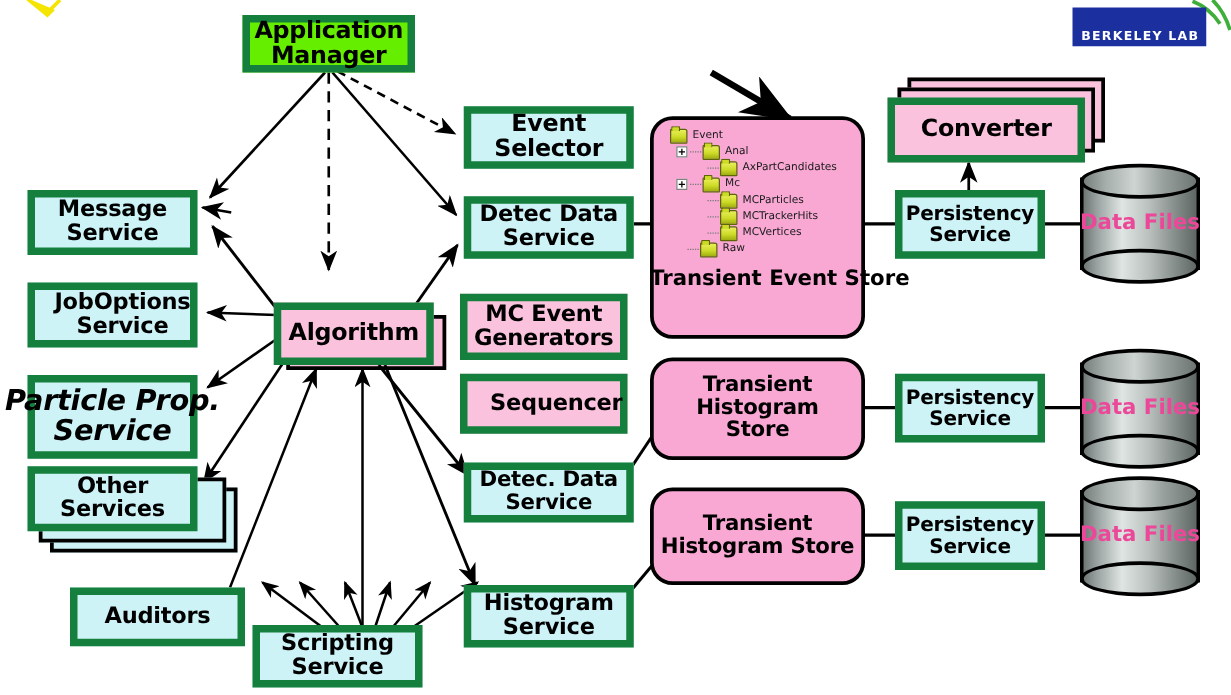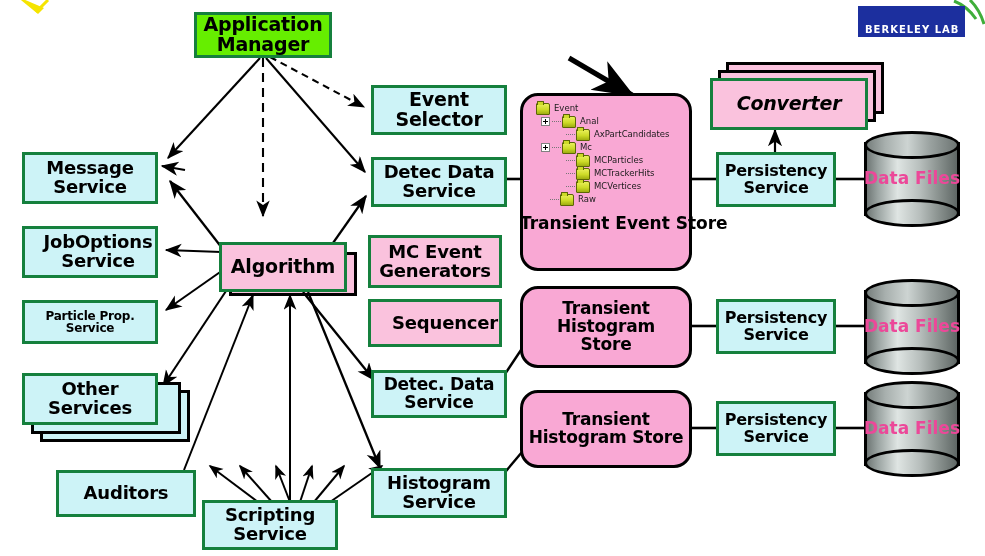--- a/index.html
+++ b/index.html
@@ -7,21 +7,21 @@
   body{
     font-family:"DejaVu Sans", sans-serif;
     width:985px;height:556px;overflow:hidden;
   }
   #canvas{position:relative;width:985px;height:556px;background:#fff;}
 
   
   .node{
     position:absolute;
     box-sizing:border-box;
-    border:3px solid #15803d;
+    border:6px solid #15803d;
     display:flex;
     flex-direction:column;
     align-items:center;
     justify-content:center;
     text-align:center;
     line-height:1.04;
     color:#000;
     z-index:6;
     font-weight:600;
     letter-spacing:-0.2px;
@@ -179,21 +179,21 @@
   </svg>
 
   <div class="node green" style="left:194px;top:12px;width:138px;height:46px;font-size:19px;">
     <span class="ln">Application</span>
     <span class="ln">Manager</span>
   </div>
 
 
   <div class="stack-copy pink" style="left:726px;top:62px;width:158px;height:52px;"></div>
   <div class="stack-copy pink" style="left:718px;top:70px;width:158px;height:52px;z-index:5;"></div>
-  <div class="node pink" style="left:710px;top:78px;width:158px;height:52px;font-size:19px;font-style:italic;">
+  <div class="node pink" style="left:710px;top:78px;width:158px;height:52px;font-size:19px;">
     <span class="ln">Converter</span>
   </div>
 
   <div class="node cyan" style="left:371px;top:85px;width:136px;height:50px;font-size:19px;">
     <span class="ln">Event</span>
     <span class="ln">Selector</span>
   </div>
 
   <div class="node cyan" style="left:371px;top:157px;width:136px;height:50px;font-size:18px;">
     <span class="ln">Detec Data</span>
@@ -203,21 +203,21 @@
   <div class="node cyan" style="left:22px;top:152px;width:136px;height:52px;font-size:18px;">
     <span class="ln">Message</span>
     <span class="ln">Service</span>
   </div>
 
   <div class="node cyan" style="left:22px;top:226px;width:136px;height:52px;font-size:18px;padding-left:16px;">
     <span class="ln">JobOptions</span>
     <span class="ln">Service</span>
   </div>
 
-  <div class="node cyan" style="left:22px;top:300px;width:136px;height:44px;font-size:12px;">
+  <div class="node cyan" style="left:22px;top:300px;width:136px;height:67px;font-size:23px;font-style:italic;">
     <span class="ln">Particle Prop.</span>
     <span class="ln">Service</span>
   </div>
 
   <div class="stack-copy cyan" style="left:40px;top:390px;width:150px;height:52px;"></div>
   <div class="stack-copy cyan" style="left:31px;top:382px;width:150px;height:52px;z-index:5;"></div>
   <div class="node cyan" style="left:22px;top:373px;width:136px;height:52px;font-size:18px;">
     <span class="ln">Other</span>
     <span class="ln">Services</span>
   </div>

